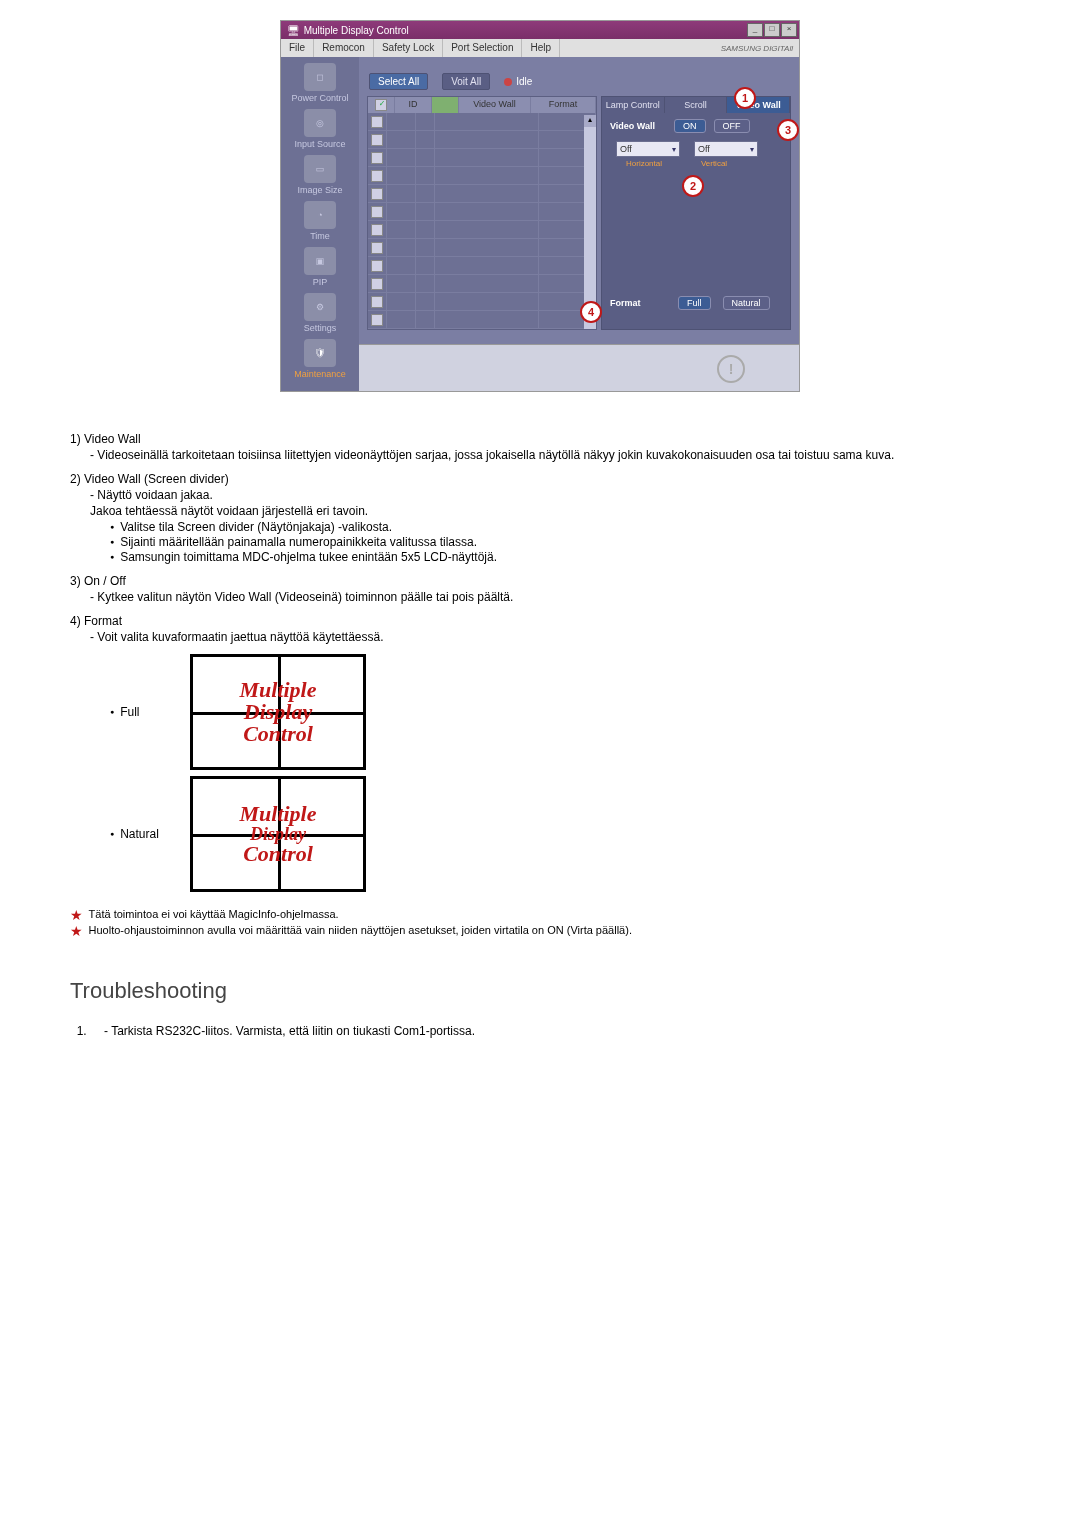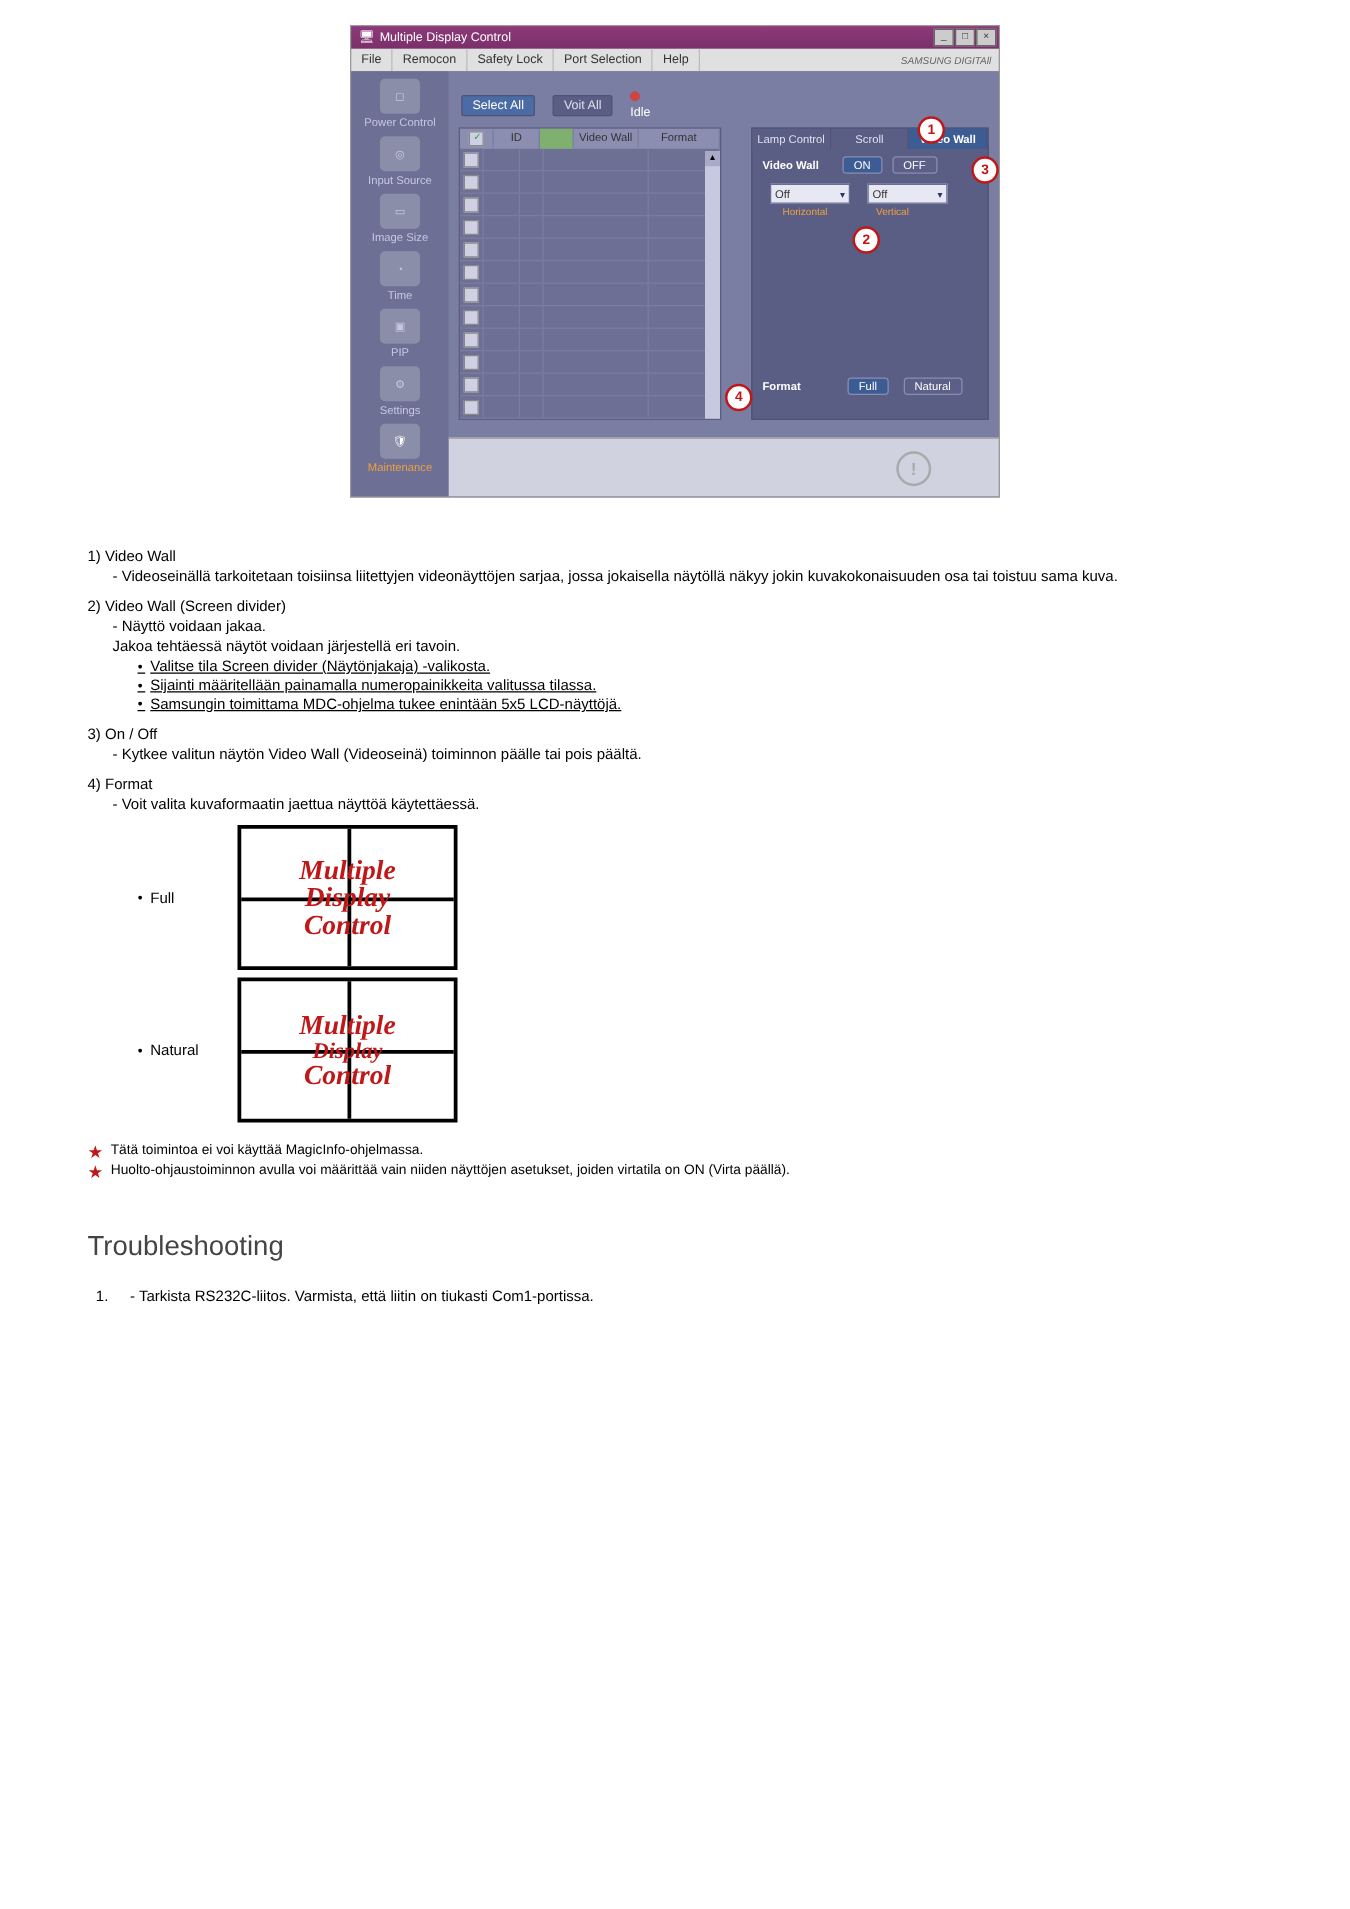--- a/index.html
+++ b/index.html
@@ -80,23 +80,23 @@
 .toolbar-row {
   display:flex; align-items:center; gap:14px;
   padding: 16px 10px 6px;
   font-size:10px;
 }
 .tb-btn {
   background:#5a5e84; color:#e0e0f0; padding:2px 8px; font-size:10px;
   border:1px solid #4e5274; border-radius:2px;
 }
 .tb-btn.sel { background:#4a6ba4; color:#fff; }
-.idle-ind { display:flex;align-items:flex-start;gap:4px;color:#fff;font-size:10px;flex-direction:column;}
+.idle-ind { display:flex;align-items:center;gap:4px;color:#fff;font-size:10px;}
 .idle-dot{width:8px;height:8px;border-radius:4px;background:#c44;display:inline-block;}
-.content-row { display:flex; gap:24px; padding: 0 8px 8px;}
+.content-row { display:flex; gap:4px; padding: 0 8px 8px;}
 .grid-panel {
   flex:1; background:#6d7094; border:1px solid #5c5f82;
   position:relative;
 }
 .grid-header { display:flex; background:#8b8eb0; font-size:9px; color:#333;}
 .grid-header div { border-right:1px solid #7a7da0; padding:2px 4px; text-align:center;}
 .col-chk{width:18px;}
 .col-id{width:28px;}
 .col-chk2{width:18px;}
 .col-vw{flex:1;}
@@ -143,21 +143,21 @@
 .b3{top:22px;right:-9px;}
 .b4{left:-22px;top:auto;bottom:6px;}
 .status-area{height:46px;border-top:1px solid #999;background:#d0d2e0;margin-top:6px;position:relative;}
 .status-area .warn-icon{position:absolute;right:54px;top:10px;width:24px;height:24px;border:2px solid #aaa;border-radius:50%;display:flex;align-items:center;justify-content:center;color:#aaa;font-weight:bold;font-size:14px;}
 .doc-list { margin: 0 0 8px 0; padding-left: 0; list-style:none;}
 .doc-list > li { margin-bottom: 10px; }
 .doc-list .num { }
 .sub { margin: 2px 0 2px 20px; }
 .sub-dash { margin: 2px 0 2px 20px; }
 .sub-dash::before { content: "- "; }
-.bullets { margin: 2px 0 2px 40px; padding:0; list-style: none; text-decoration: underline;}
+.bullets { margin: 2px 0 2px 40px; padding:0; list-style: none;}
 .bullets li::before { content: "● "; font-size:7px; position:relative; top:-2px; margin-right:4px;}
 .bullets li { margin:1px 0;}
 .format-samples { display:flex; flex-direction:column; margin: 10px 0 10px 40px; }
 .fs-row { display:flex; align-items:center; gap:20px; margin-bottom:6px;}
 .fs-label { font-size:12px; width:60px;}
 .fs-label::before { content:"● "; font-size:7px; position:relative; top:-2px; margin-right:4px;}
 .sample-box {
   width: 170px; height: 110px; border:3px solid #000; position:relative;
   display:flex;align-items:center;justify-content:center;
 }

